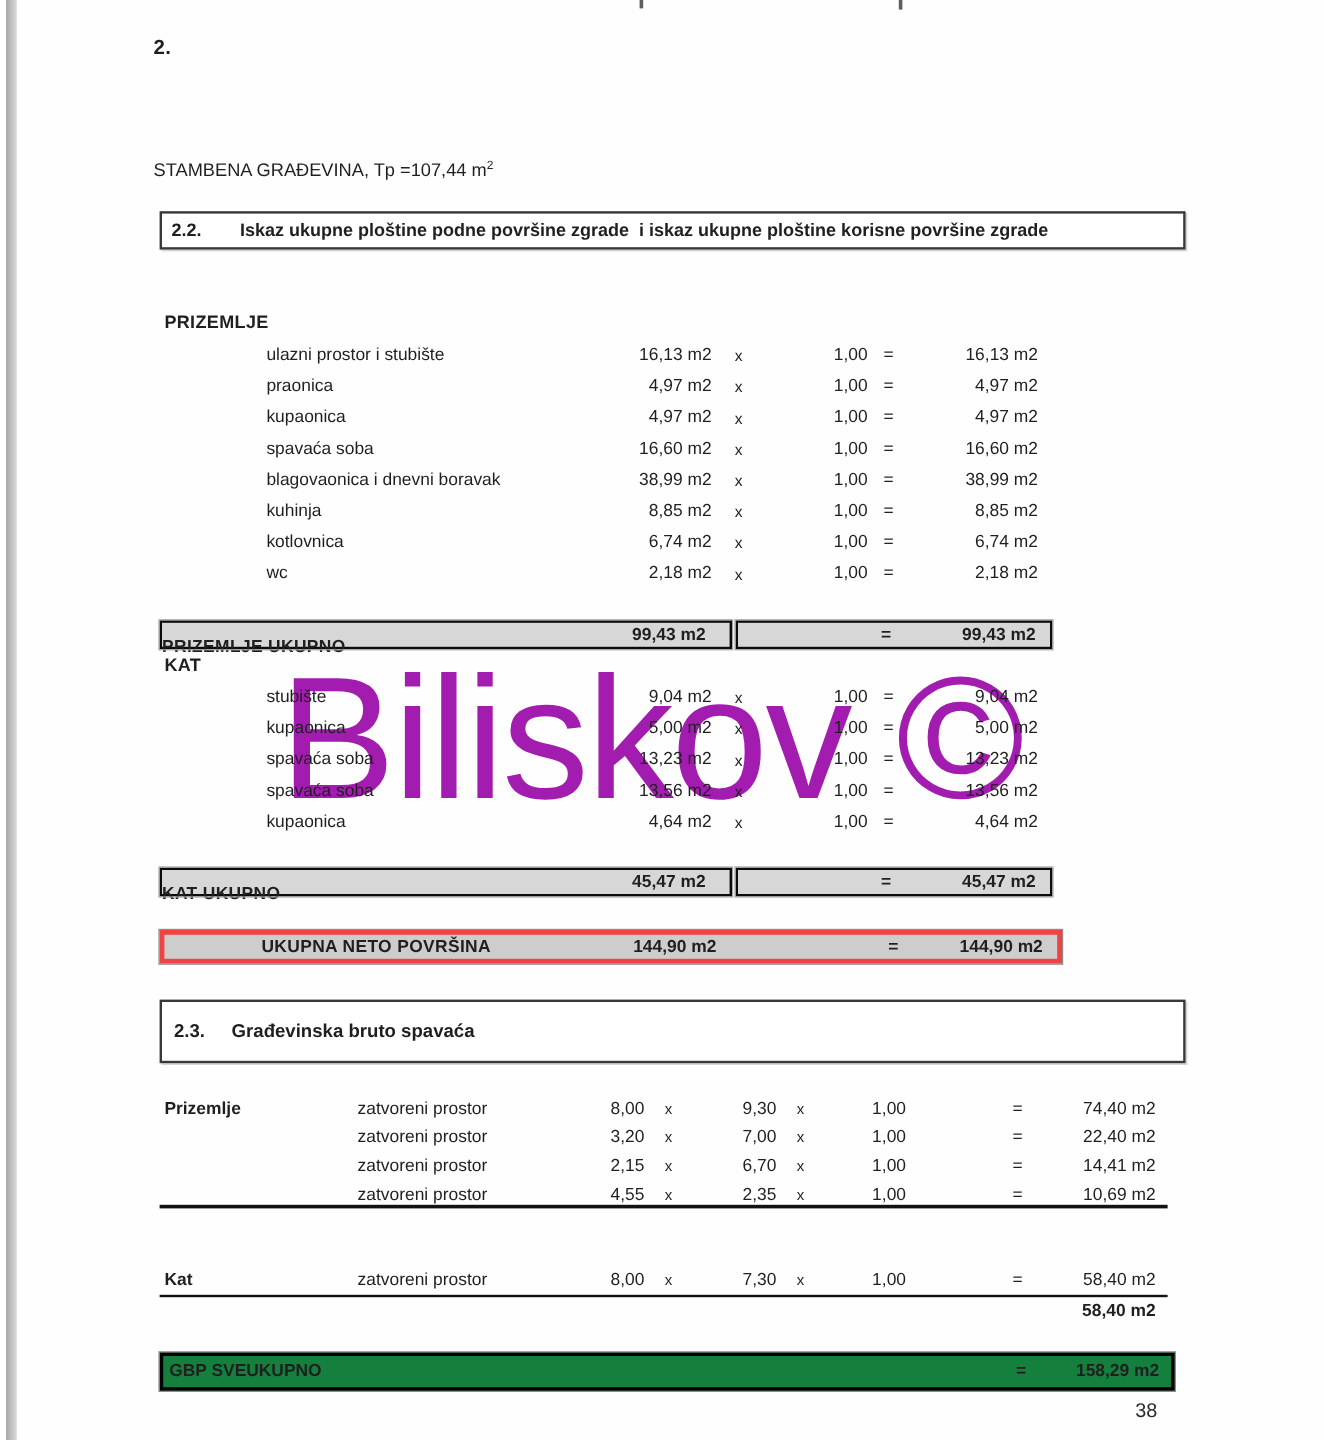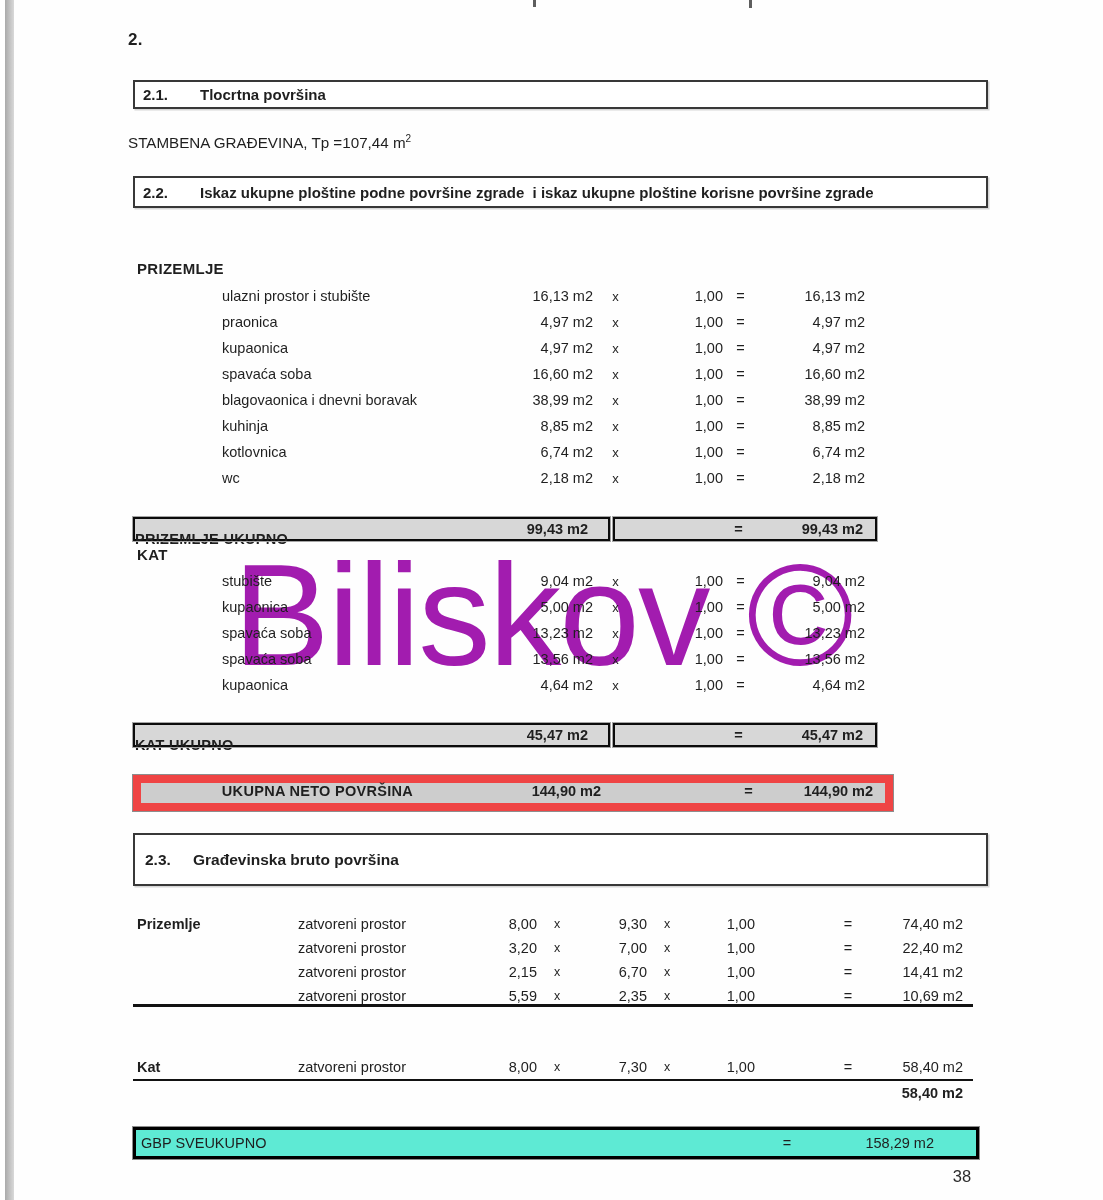--- a/index.html
+++ b/index.html
@@ -42,63 +42,59 @@
   .c-pad{width:12px;}
   
   .barwrap{left:133px;width:744px;display:flex;gap:3px;}
   .barbox{border:2px solid #0b0b0b;background:#d7d7d7;display:flex;align-items:center;
           font-weight:bold;font-size:14.5px;outline:1px solid #a5a5a5;}
   .barbox.leftcell{width:473px;}
   .barbox.leftcell .lbl{flex:1;text-align:left;letter-spacing:.3px;margin-top:20px;}
   .barbox.leftcell .c-padr{width:20px;}
   .barbox.rightcell{flex:1;}
   .barbox.rightcell .sp{flex:1;}
-  .bar-single{left:133px;width:744px;border:8px solid #ef4444;background:#cdcdcd;display:flex;
-              font-weight:bold;font-size:14.5px;outline:1px solid #8d8d8d;}
+  .bar-single{left:133px;width:744px;border:4px solid #ef4444;background:#cdcdcd;display:flex;
+              align-items:center;font-weight:bold;font-size:14.5px;outline:1px solid #8d8d8d;}
   .bar-single .lbl{flex:1;text-align:center;letter-spacing:.3px;}
   
   .gtable{left:133px;width:840px;}
   .grow{display:flex;height:24px;align-items:center;font-size:14.5px;}
   .g-l1{width:165px;padding-left:4px;box-sizing:border-box;font-weight:bold;}
   .g-l2{width:184px;}
   .g-d1{width:55px;text-align:right;}
   .g-x{width:40px;text-align:center;font-size:12.5px;}
   .g-d2{width:70px;text-align:right;}
   .g-f{width:68px;text-align:right;}
   .g-sp{width:68px;}
   .g-eq{width:50px;text-align:center;}
   .g-res{width:90px;text-align:right;}
   .g-pad{width:10px;}
   .g-res.bold{font-weight:bold;}
   .hline{left:133px;width:840px;background:#121212;}
-  .gbpbar{left:133px;top:1127px;width:840px;height:26px;border:3px solid #000;background:#5eead4;
-          display:flex;align-items:center;font-weight:normal;font-size:14.5px;box-sizing:content-box;
-          outline:1px solid #8d8d8d;gap:32px;}
+  .gbpbar{left:133px;top:1127px;width:840px;height:26px;border:3px solid #000;background:#15803d;
+          display:flex;align-items:center;font-weight:bold;font-size:14.5px;box-sizing:content-box;
+          outline:1px solid #8d8d8d;}
   .gbpbar .lbl{flex:1;padding-left:5px;}
-  .pagenum{left:946px;top:1167px;width:32px;text-align:center;font-size:16.5px;color:#2c2c2c;}
+  .pagenum{left:946px;top:1167px;width:32px;text-align:left;font-size:16.5px;color:#2c2c2c;}
 </style>
 </head>
 <body>
 
 <div class="page">
   <div class="abs watermark">Biliskov ©</div>
   <div class="abs edge-strip"></div>
 
   <div class="content">
     <div class="abs tick" style="left:533px;height:7px;"></div>
     <div class="abs tick" style="left:749px;height:8px;"></div>
 
     <div class="abs heading">
       <span class="num">2.</span>
     </div>
 
-    <div class="abs secbox box21">
-      <span class="num">2.1.</span>
-      <span class="ttl">Tlocrtna površina</span>
-    </div>
 
     <div class="abs stambena">
       <span>STAMBENA GRAĐEVINA, Tp =107,44 m</span><sup>2</sup>
     </div>
 
     <div class="abs secbox box22">
       <span class="num">2.2.</span>
       <span class="ttl">Iskaz ukupne ploštine podne površine zgrade  i iskaz ukupne ploštine korisne površine zgrade</span>
     </div>
 
@@ -262,21 +258,21 @@
       <span class="ncol c-area">144,90 m2</span>
       <span class="ncol c-x"></span>
       <span class="ncol c-f"></span>
       <span class="ncol c-eq">=</span>
       <span class="ncol c-res">144,90 m2</span>
       <span class="ncol c-pad"></span>
     </div>
 
     <div class="abs secbox box23">
       <span class="num">2.3.</span>
-      <span class="ttl">Građevinska bruto površina</span>
+      <span class="ttl">Građevinska bruto spavaća</span>
     </div>
 
     <div class="abs gtable" style="top:912px;">
       <div class="grow">
         <span class="g-l1">Prizemlje</span>
         <span class="g-l2">zatvoreni prostor</span>
         <span class="g-d1">8,00</span>
         <span class="g-x">x</span>
         <span class="g-d2">9,30</span>
         <span class="g-x">x</span>
@@ -308,21 +304,21 @@
         <span class="g-x">x</span>
         <span class="g-f">1,00</span>
         <span class="g-sp"></span>
         <span class="g-eq">=</span>
         <span class="g-res">14,41 m2</span>
         <span class="g-pad"></span>
       </div>
       <div class="grow">
         <span class="g-l1"></span>
         <span class="g-l2">zatvoreni prostor</span>
-        <span class="g-d1">5,59</span>
+        <span class="g-d1">4,55</span>
         <span class="g-x">x</span>
         <span class="g-d2">2,35</span>
         <span class="g-x">x</span>
         <span class="g-f">1,00</span>
         <span class="g-sp"></span>
         <span class="g-eq">=</span>
         <span class="g-res">10,69 m2</span>
         <span class="g-pad"></span>
       </div>
     </div>

